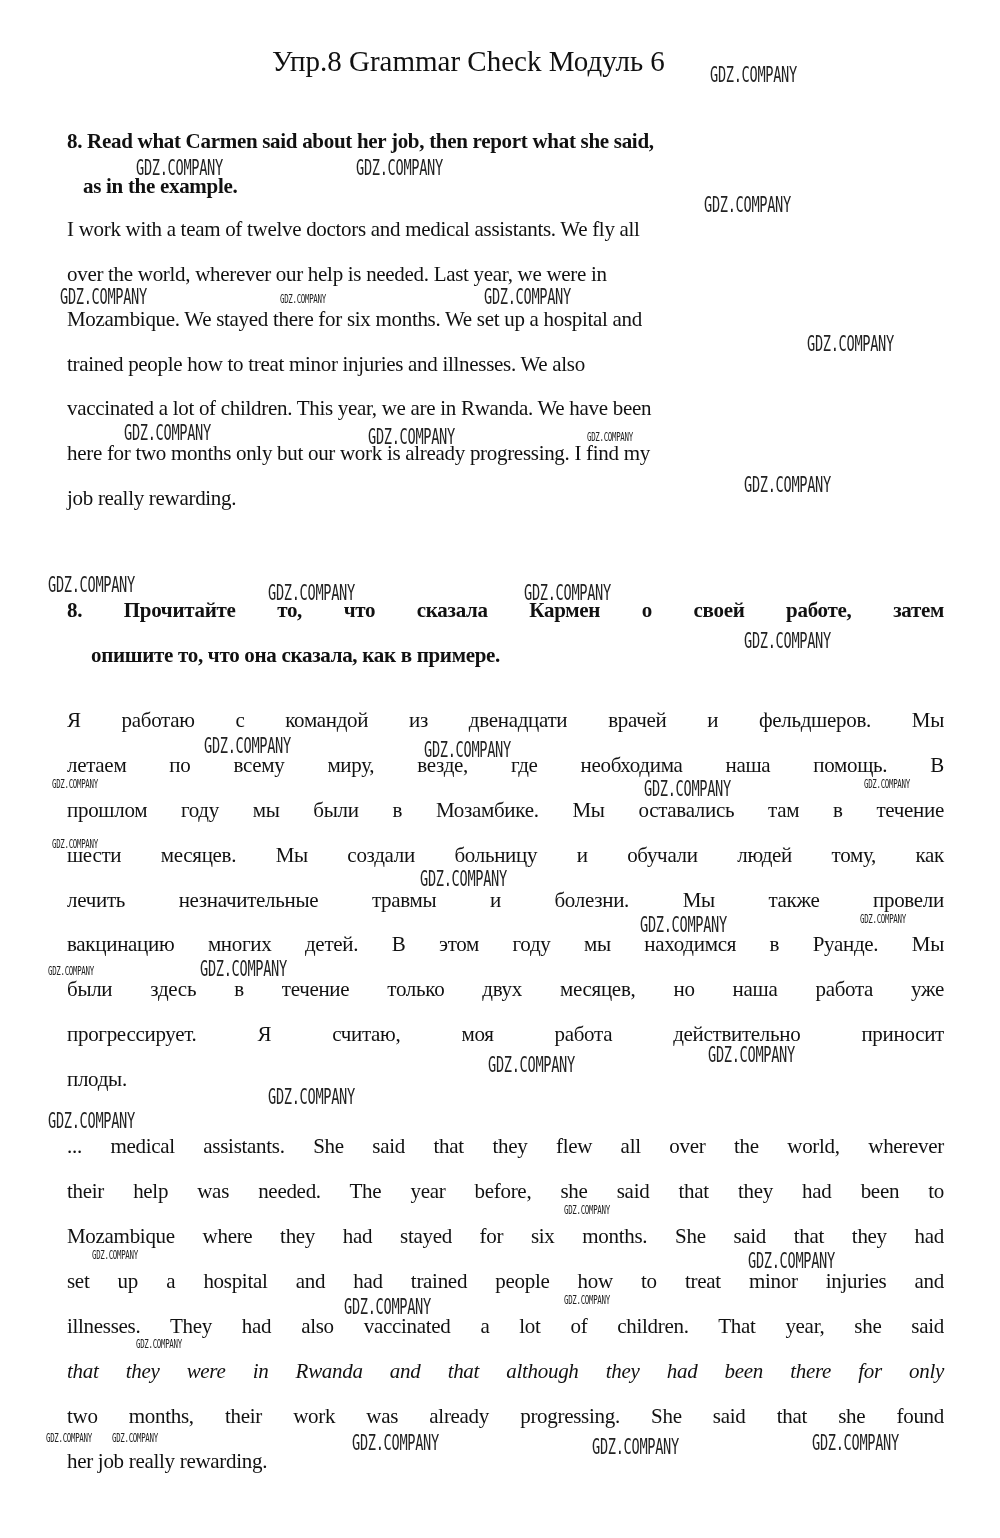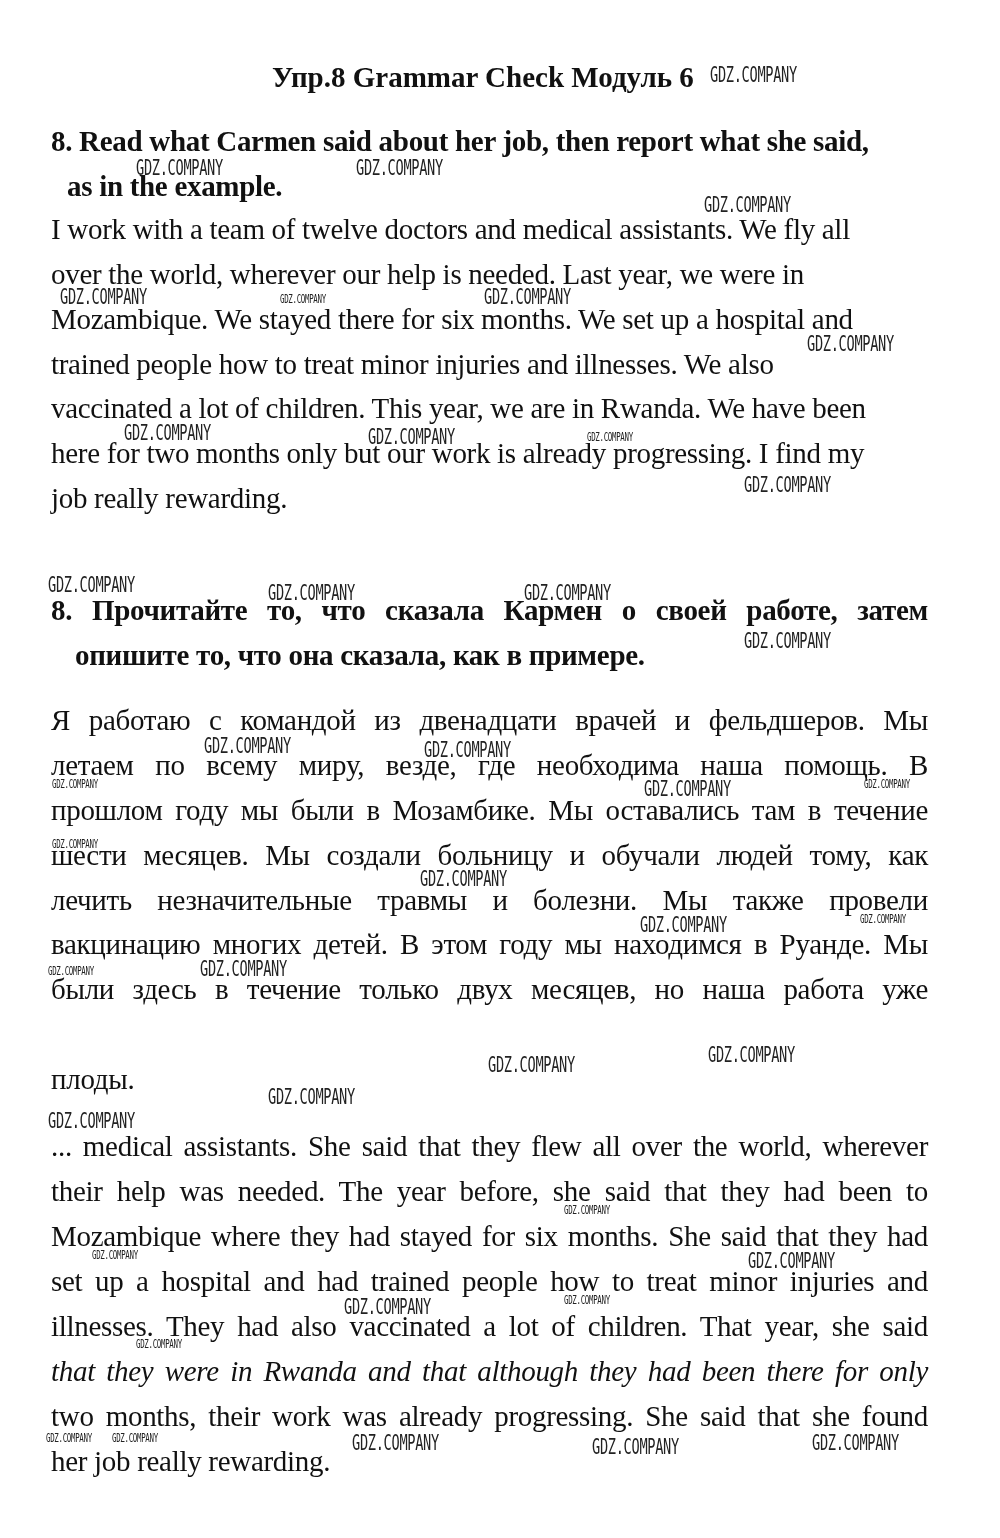--- a/index.html
+++ b/index.html
@@ -1,21 +1,21 @@
 <!DOCTYPE html>
 <html><head>
 <meta charset="utf-8">
 <style>
   html, body { margin:0; padding:0; background:#ffffff; }
   body { width:1000px; height:1538px; position:relative; overflow:hidden; color:#111; }
   .page { position:absolute; left:0; top:0; width:1000px; height:1538px; }
-  .line { position:absolute; left:51px; white-space:nowrap; font-family:"Liberation Serif", serif; font-size:29px; line-height:34px; letter-spacing:-0.3px; }
+  .line { position:absolute; left:67px; white-space:nowrap; font-family:"Liberation Serif", serif; font-size:21px; line-height:34px; letter-spacing:-0.3px; }
   .just { width:877px; text-align:justify; text-align-last:justify; }
   .bold { font-weight:bold; }
-  .title { position:absolute; left:272px; top:60px; font-family:"Liberation Serif", serif; font-weight:bold; font-size:29px; line-height:34px; white-space:nowrap;text-align:center; }
+  .title { position:absolute; left:272px; top:44px; font-family:"Liberation Serif", serif; font-weight:normal; font-size:29px; line-height:34px; white-space:nowrap;text-align:center; }
   .wm { position:absolute; font-family:"DejaVu Sans Mono", monospace; color:#222; white-space:nowrap; transform:scaleX(0.62); transform-origin:left top; letter-spacing:-0.5px; }
   .wm.l { font-size:22px; }
   .wm.s { font-size:12px; }
 </style>
 </head>
 <body>
 
 <div class="page">
 
   <div class="title">Упр.8 Grammar Check Модуль 6</div>
@@ -34,20 +34,21 @@
   <div class="line bold just" style="top:593px;">8. Прочитайте то, что сказала Кармен о своей работе, затем</div>
   <div class="line bold" style="top:638px;margin-left:24px;">опишите то, что она сказала, как в примере.</div>
 
   <div class="line just" style="top:703px;">Я работаю с командой из двенадцати врачей и фельдшеров. Мы</div>
   <div class="line just" style="top:748px;">летаем по всему миру, везде, где необходима наша помощь. В</div>
   <div class="line just" style="top:793px;">прошлом году мы были в Мозамбике. Мы оставались там в течение</div>
   <div class="line just" style="top:838px;">шести месяцев. Мы создали больницу и обучали людей тому, как</div>
   <div class="line just" style="top:883px;">лечить незначительные травмы и болезни. Мы также провели</div>
   <div class="line just" style="top:927px;">вакцинацию многих детей. В этом году мы находимся в Руанде. Мы</div>
   <div class="line just" style="top:972px;">были здесь в течение только двух месяцев, но наша работа уже</div>
+  <div class="line just" style="top:1017px;">прогрессирует. Я считаю, моя работа действительно приносит</div>
   <div class="line" style="top:1062px;">плоды.</div>
 
   <div class="line just" style="top:1129px;">... medical assistants. She said that they flew all over the world, wherever</div>
   <div class="line just" style="top:1174px;">their help was needed. The year before, she said that they had been to</div>
   <div class="line just" style="top:1219px;">Mozambique where they had stayed for six months. She said that they had</div>
   <div class="line just" style="top:1264px;">set up a hospital and had trained people how to treat minor injuries and</div>
   <div class="line just" style="top:1309px;">illnesses. They had also vaccinated a lot of children. That year, she said</div>
   <div class="line just" style="top:1354px;font-style:italic;">that they were in Rwanda and that although they had been there for only</div>
   <div class="line just" style="top:1399px;">two months, their work was already progressing. She said that she found</div>
   <div class="line" style="top:1444px;">her job really rewarding.</div>

